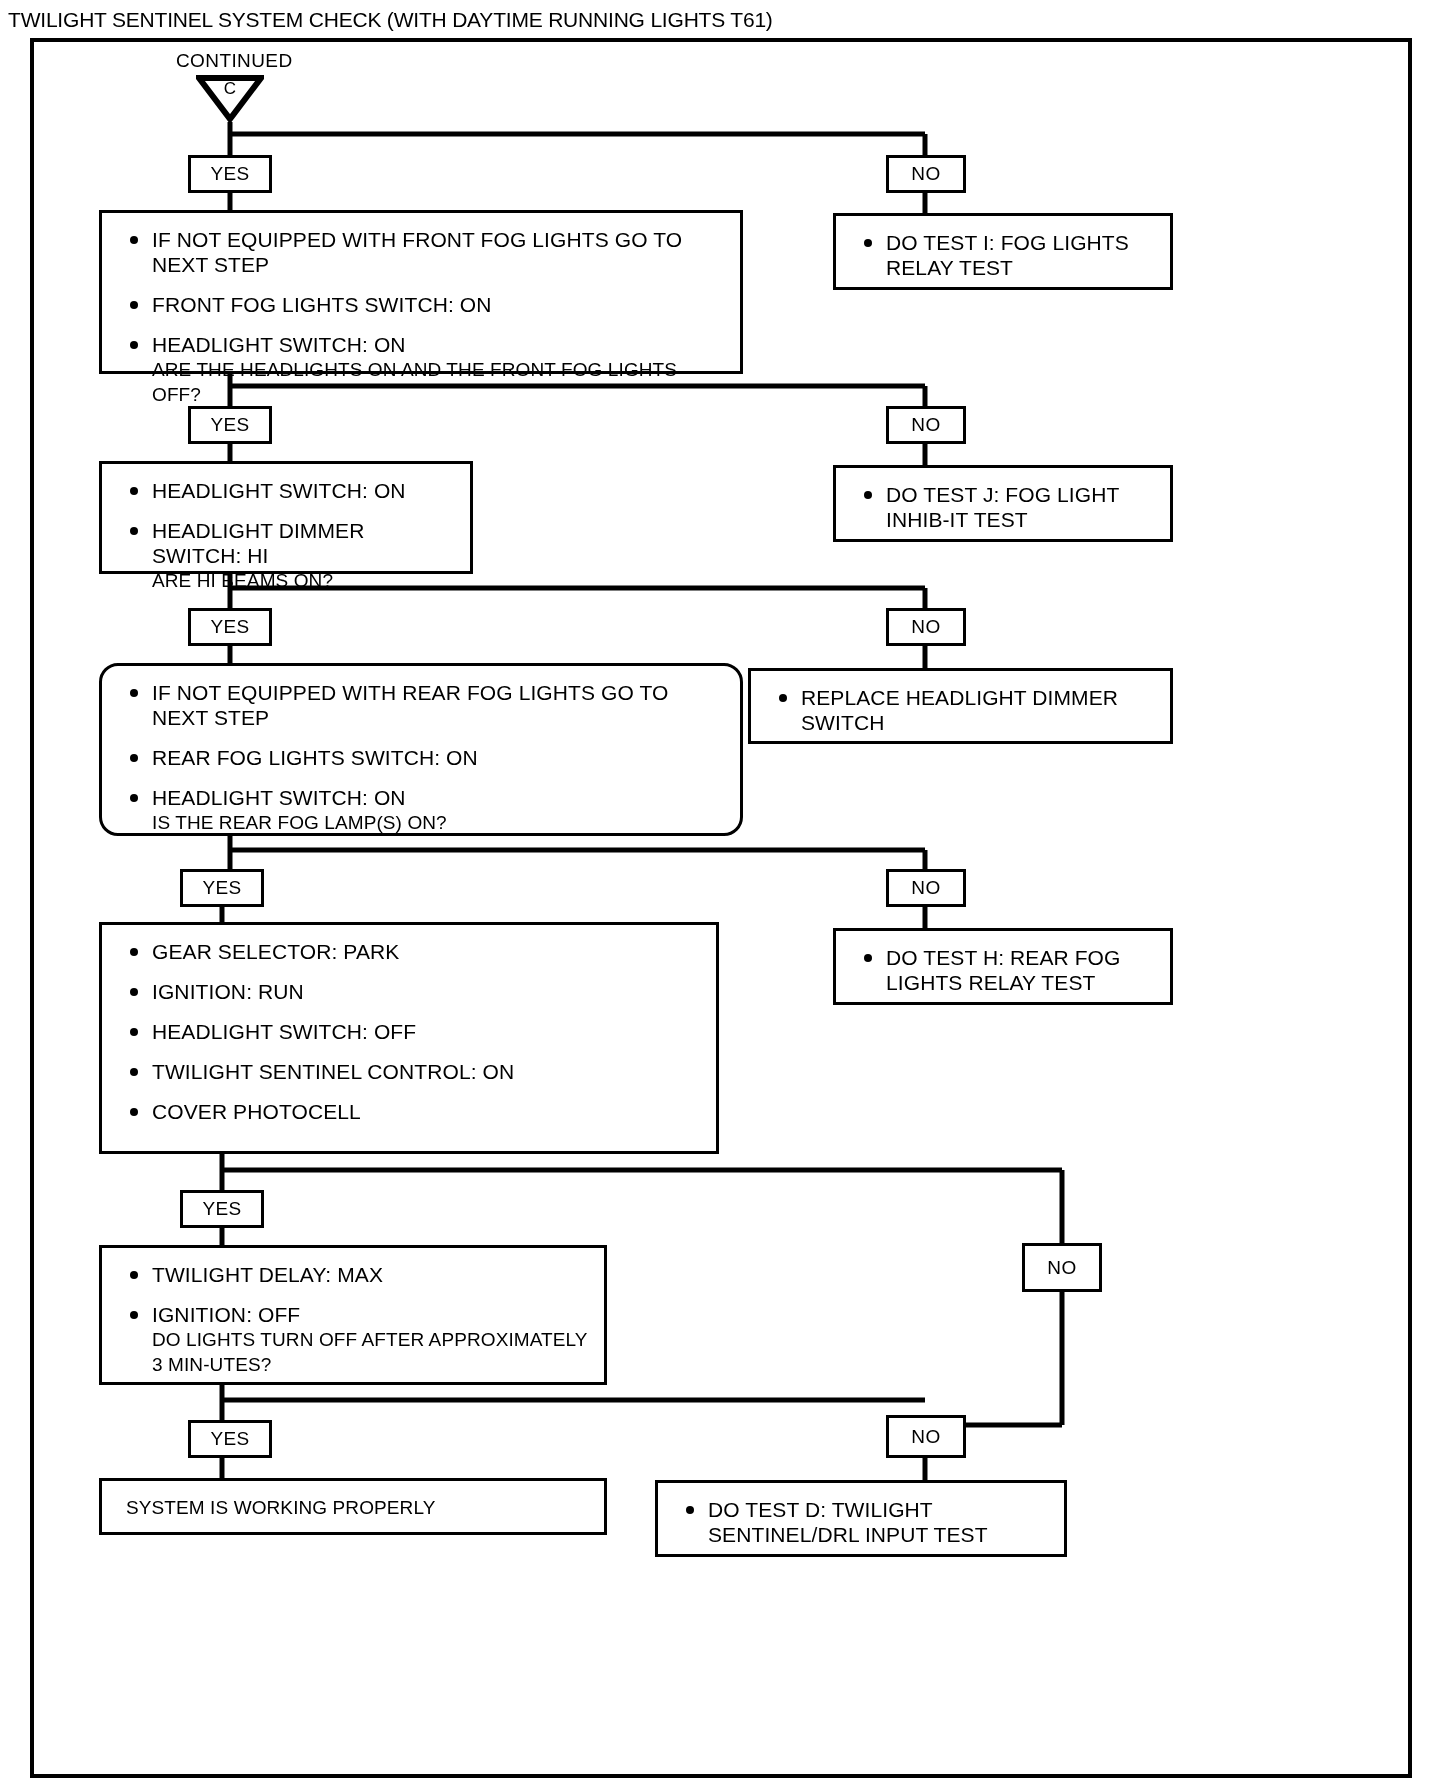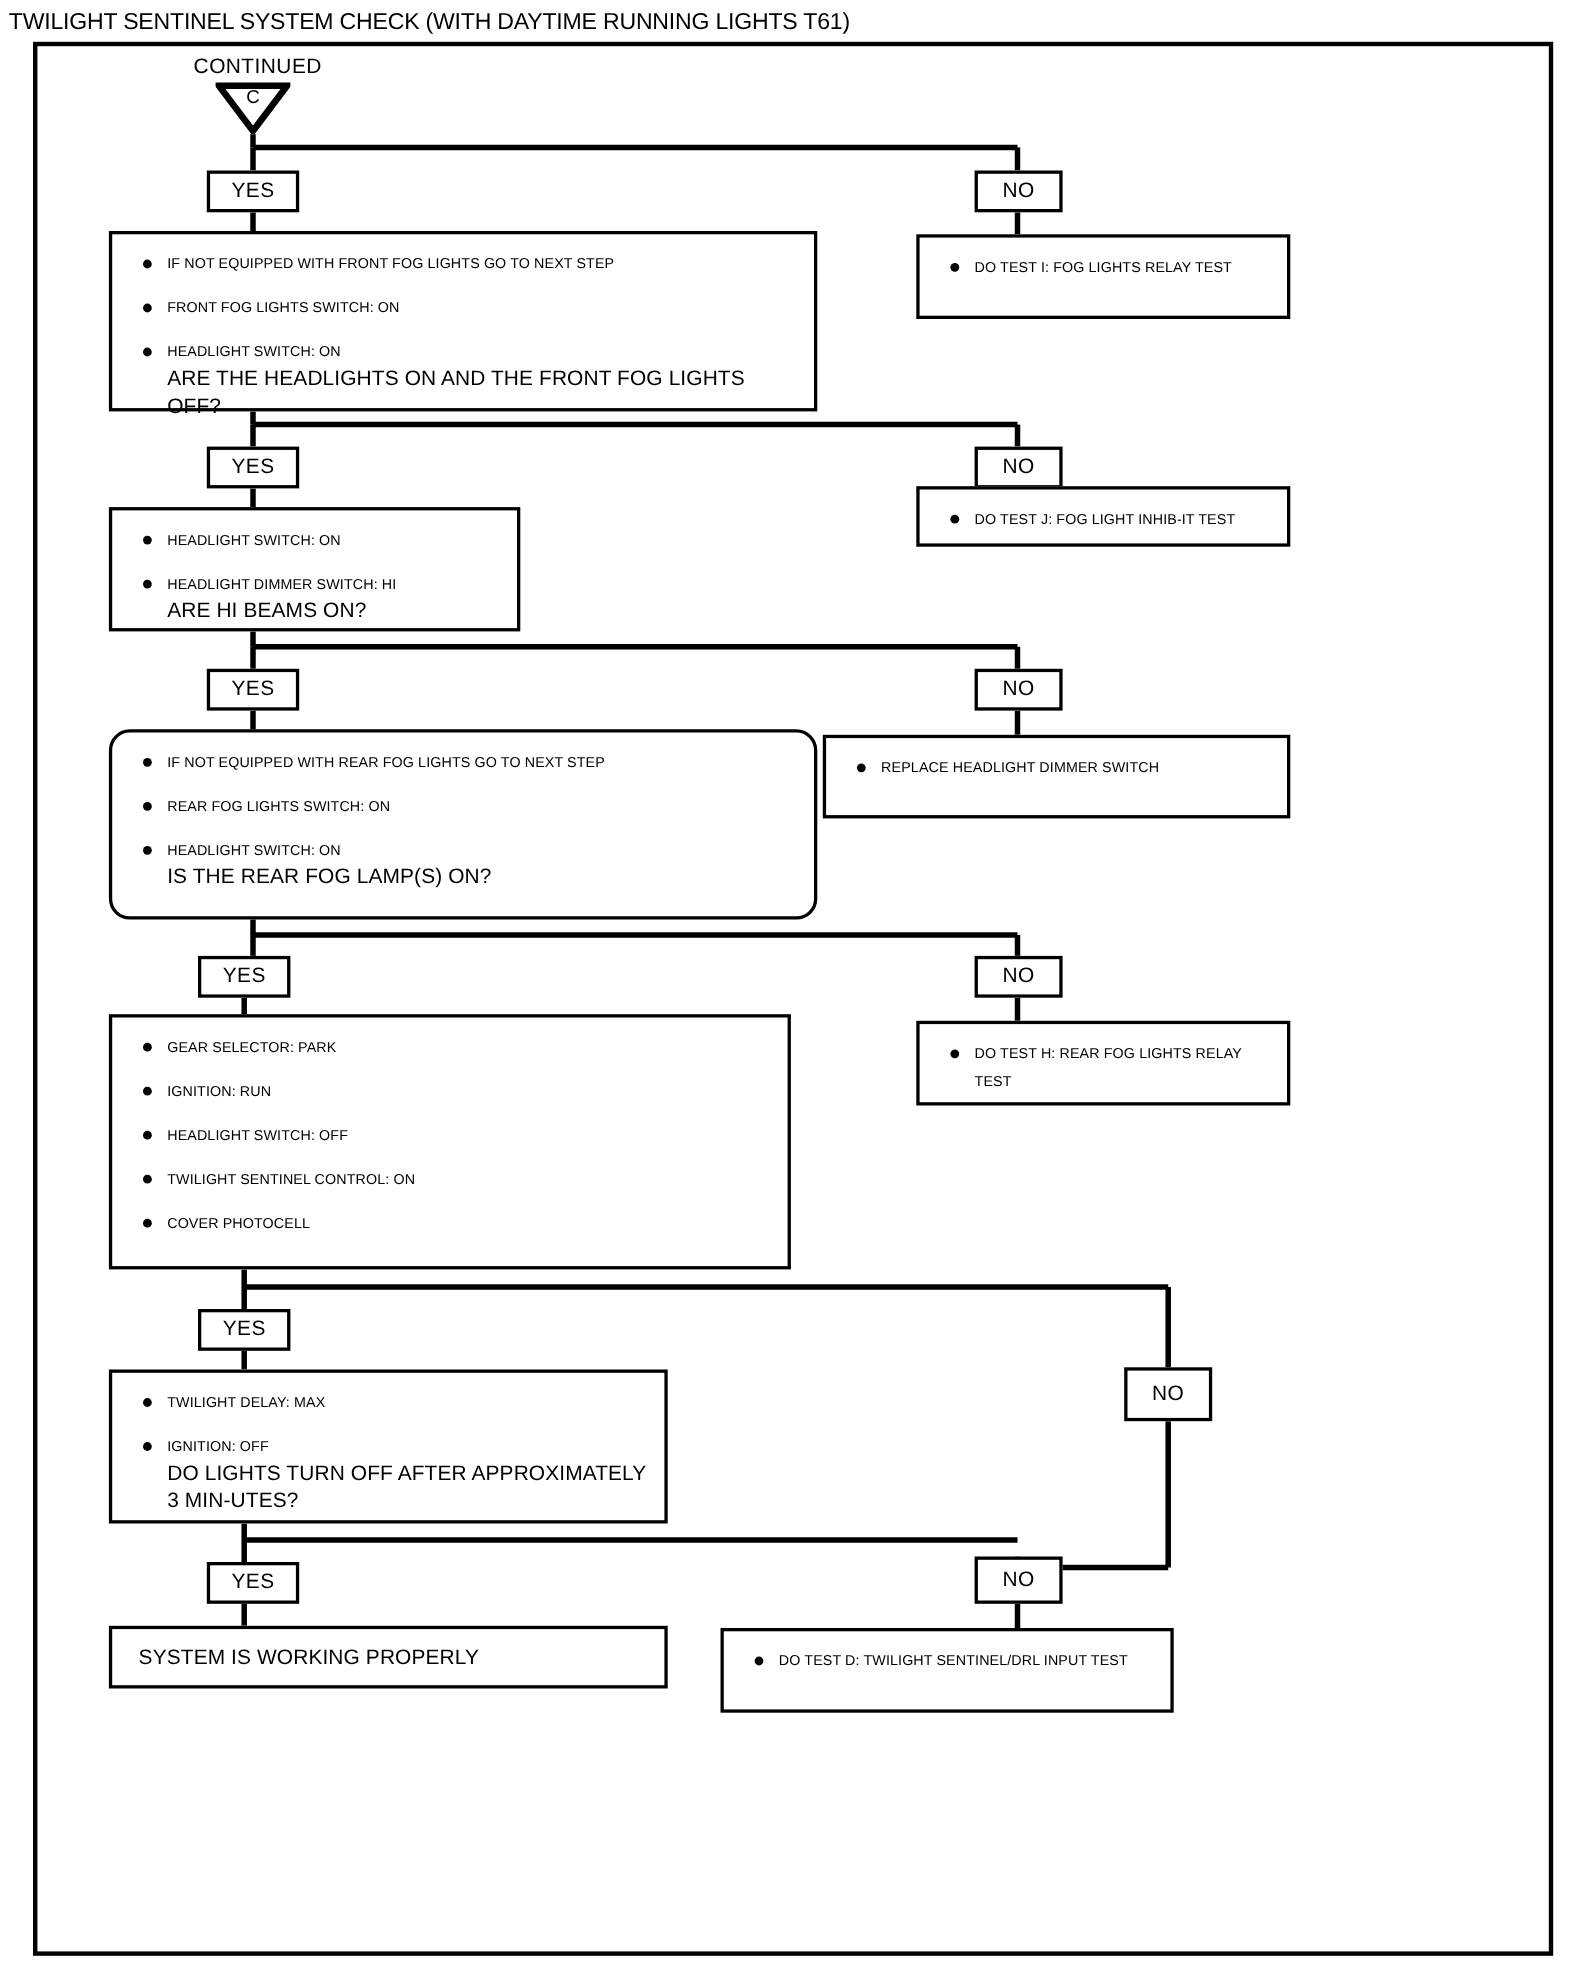--- a/index.html
+++ b/index.html
@@ -69,21 +69,21 @@
   }
   .panel ul {
     margin: 0;
     padding: 0;
     list-style: none;
   }
   .panel li {
     position: relative;
     padding-left: 34px;
     margin-bottom: 15px;
-    font-size: 13px;
+    font-size: 21px;
     line-height: 25px;
     letter-spacing: 0.1px;
   }
   .panel li:last-child { margin-bottom: 0; }
   .panel li::before {
     content: "";
     position: absolute;
     left: 12px;
     top: 9px;
     width: 8px;
@@ -228,21 +228,21 @@
   </div>
 
   <div class="node panel" style="left:99px; top:461px; width:374px; height:113px;">
     <ul>
       <li>HEADLIGHT SWITCH: ON</li>
       <li>HEADLIGHT DIMMER SWITCH: HI</li>
     </ul>
     <div class="q">ARE HI BEAMS ON?</div>
   </div>
 
-  <div class="node panel" style="left:833px; top:442px; width:340px; height:55px;">
+  <div class="node panel" style="left:833px; top:465px; width:340px; height:77px;">
     <ul>
       <li>DO TEST J: FOG LIGHT INHIB-IT TEST</li>
     </ul>
   </div>
 
   <div class="node yn" style="left:188px; top:608px; width:84px; height:38px;">
     <span>YES</span>
   </div>
   <div class="node yn" style="left:886px; top:608px; width:80px; height:38px;">
     <span>NO</span>

